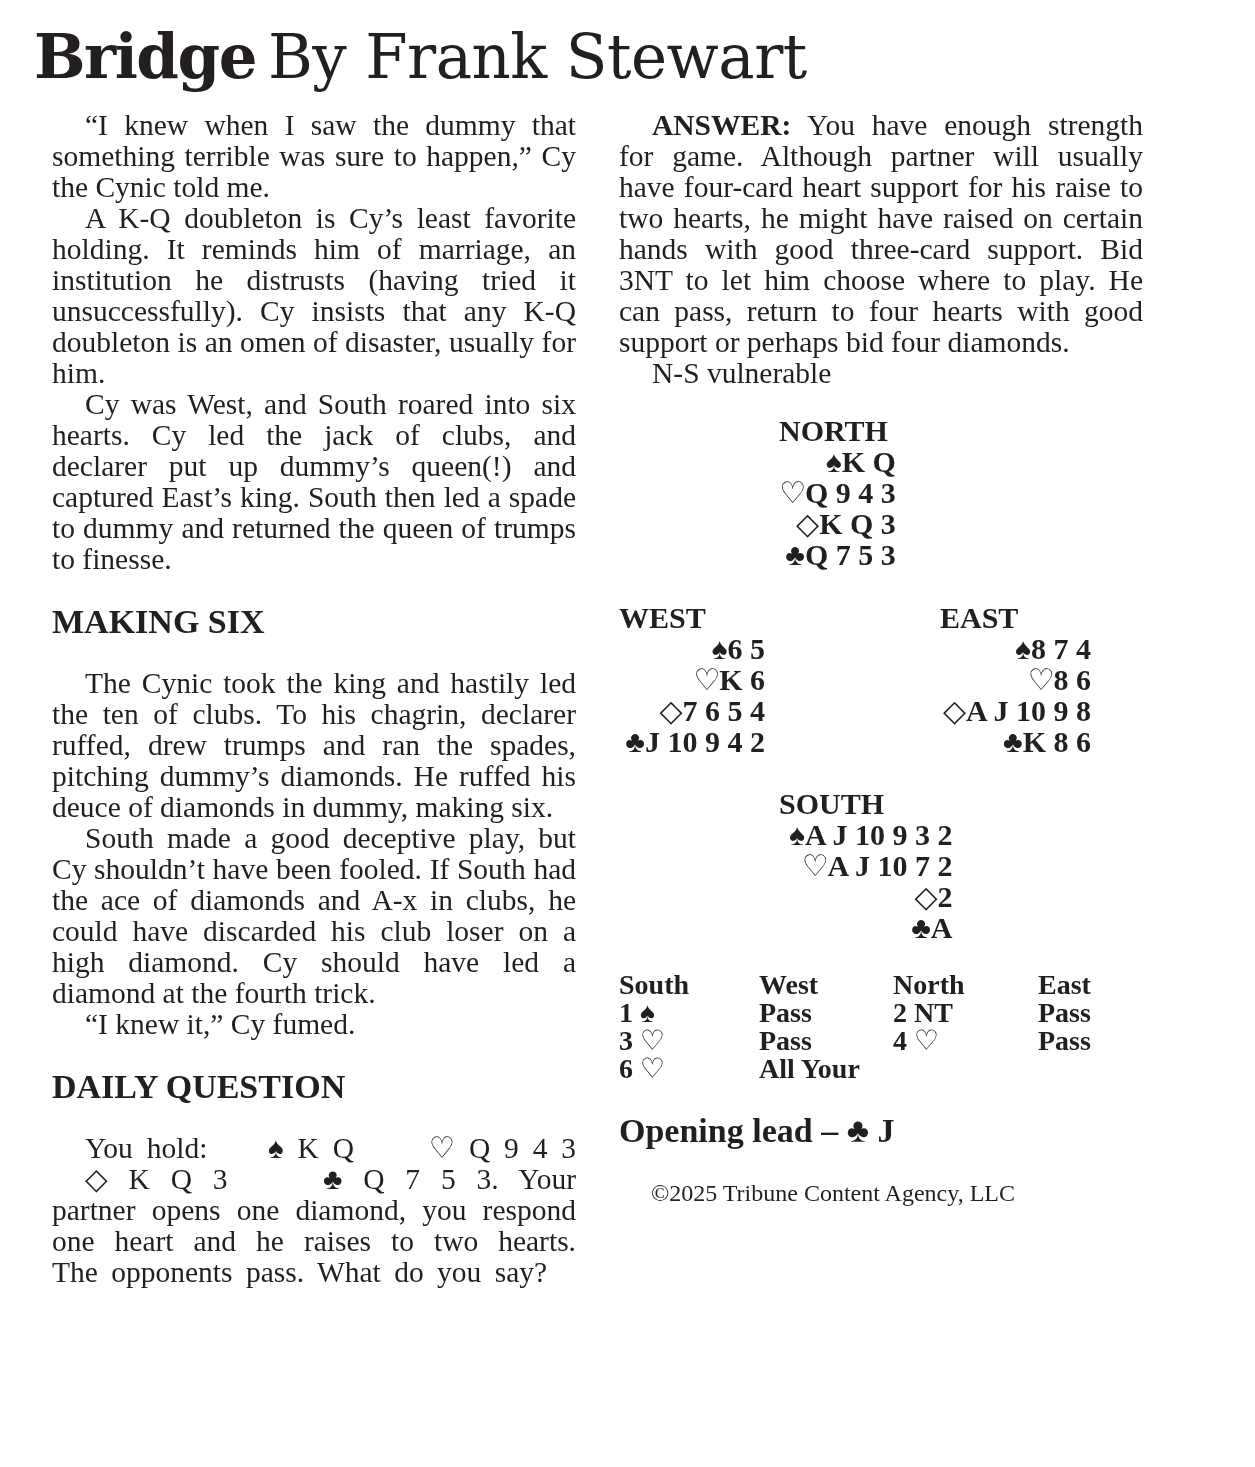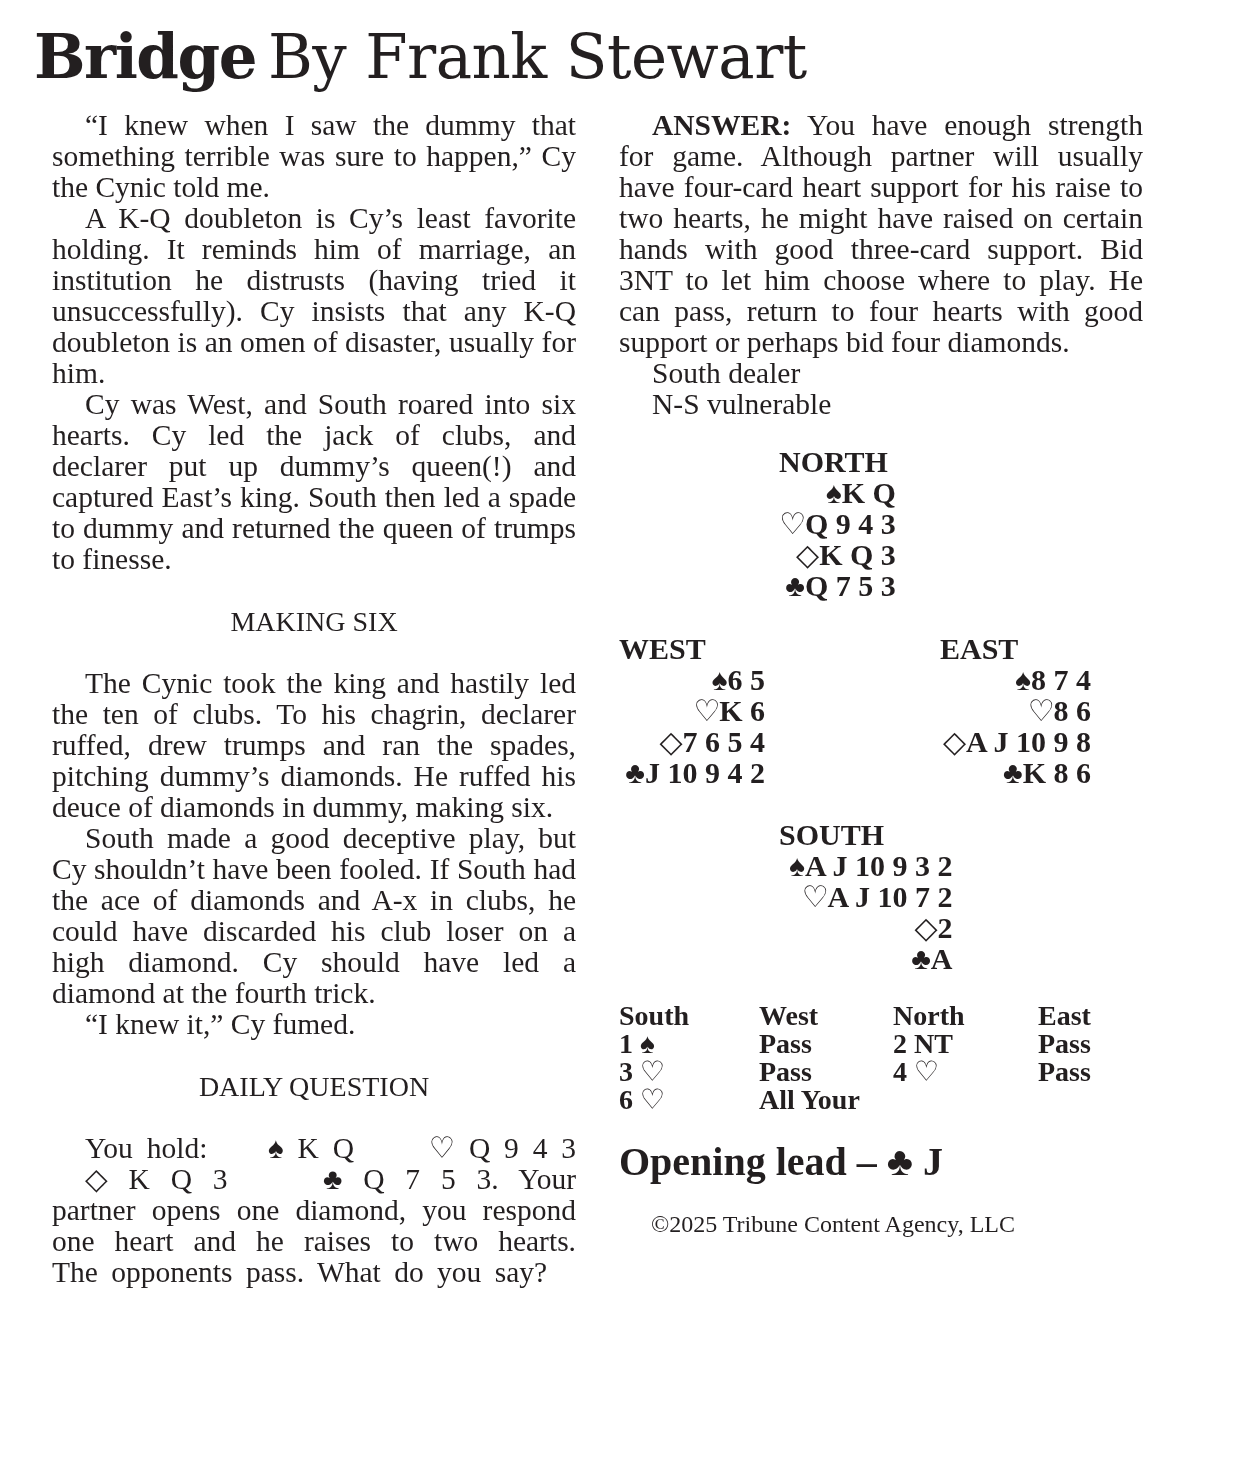--- a/index.html
+++ b/index.html
@@ -17,21 +17,21 @@
   .headline .byline { font-weight: 400; margin-left: 12px; }
 
   .col {
     position: absolute; top: 110px; width: 524px;
     font-size: 29.5px; line-height: 31px;
   }
   .col.left { left: 52px; }
   .col.right { left: 619px; }
   .p { text-align: justify; text-align-last: left; text-indent: 33px; margin: 0; }
   .sub {
-    font-weight: normal; text-align: center; margin: 0; font-size: 28px;
+    font-weight: bold; margin: 0; font-size: 34px;
   }
   .sub.making { margin-top: 31px; margin-bottom: 31px; }
   .sub.daily { margin-top: 31px; margin-bottom: 31px; }
   .b { font-weight: bold; }
   .suit { display: inline-block; }
 
   .hands { position: relative; height: 560px; margin-top: 26px; font-weight: bold; font-size: 30px; line-height: 31px; }
   .hand { position: absolute; }
   .hand.north { left: 160px; top: 0; }
   .hand.west { left: 0; top: 187px; }
@@ -42,21 +42,21 @@
   .hand .sym { display: inline-block; width: 26px; font-weight: normal; }
 
   .bidding { margin-top: -4px; font-weight: bold; font-size: 28px; line-height: 28px; }
   .bidding .brow { display: flex; }
   .bidding .bcell { white-space: nowrap; }
   .bidding .bcell:nth-child(1) { width: 140px; }
   .bidding .bcell:nth-child(2) { width: 134px; }
   .bidding .bcell:nth-child(3) { width: 145px; }
   .bidding .bcell:nth-child(4) { width: 105px; }
 
-  .lead { margin-top: 32px; font-weight: bold; font-size: 40px; line-height: 31px; }
+  .lead { margin-top: 32px; font-weight: bold; font-size: 34px; line-height: 31px; }
   .copyright { margin-top: 32px; padding-left: 32px; font-size: 24px; line-height: 31px; white-space: nowrap; }
 </style>
 </head>
 <body>
 
 <div class="headline">
   <span class="brand">Bridge</span><span class="byline">By Frank Stewart</span>
 </div>
 
 <div class="col left">
@@ -80,21 +80,20 @@
     <span>Q 9 4 3</span>
     <span class="suit">◇</span>
     <span>K Q 3</span>
     &nbsp;&nbsp;<span class="suit">♣</span>
     <span>Q 7 5 3</span><span>. Your partner opens one diamond, you respond one heart and he raises to two hearts. The opponents pass. What do you say?</span>
   </p>
 </div>
 
 <div class="col right">
   <p class="p"><span class="b">ANSWER:</span><span> You have enough strength for game. Although partner will usually have four-card heart support for his raise to two hearts, he might have raised on certain hands with good three-card support. Bid 3NT to let him choose where to play. He can pass, return to four hearts with good support or perhaps bid four diamonds.</span></p>
-  <p class="p">South dealer</p>
   <p class="p">N-S vulnerable</p>
 
   <div class="hands">
     <div class="hand north">
       <div class="name">NORTH</div>
       <div class="row"><span class="sym">♠</span><span>K Q</span></div>
       <div class="row"><span class="sym">♡</span><span>Q 9 4 3</span></div>
       <div class="row"><span class="sym">◇</span><span>K Q 3</span></div>
       <div class="row"><span class="sym">♣</span><span>Q 7 5 3</span></div>
     </div>

